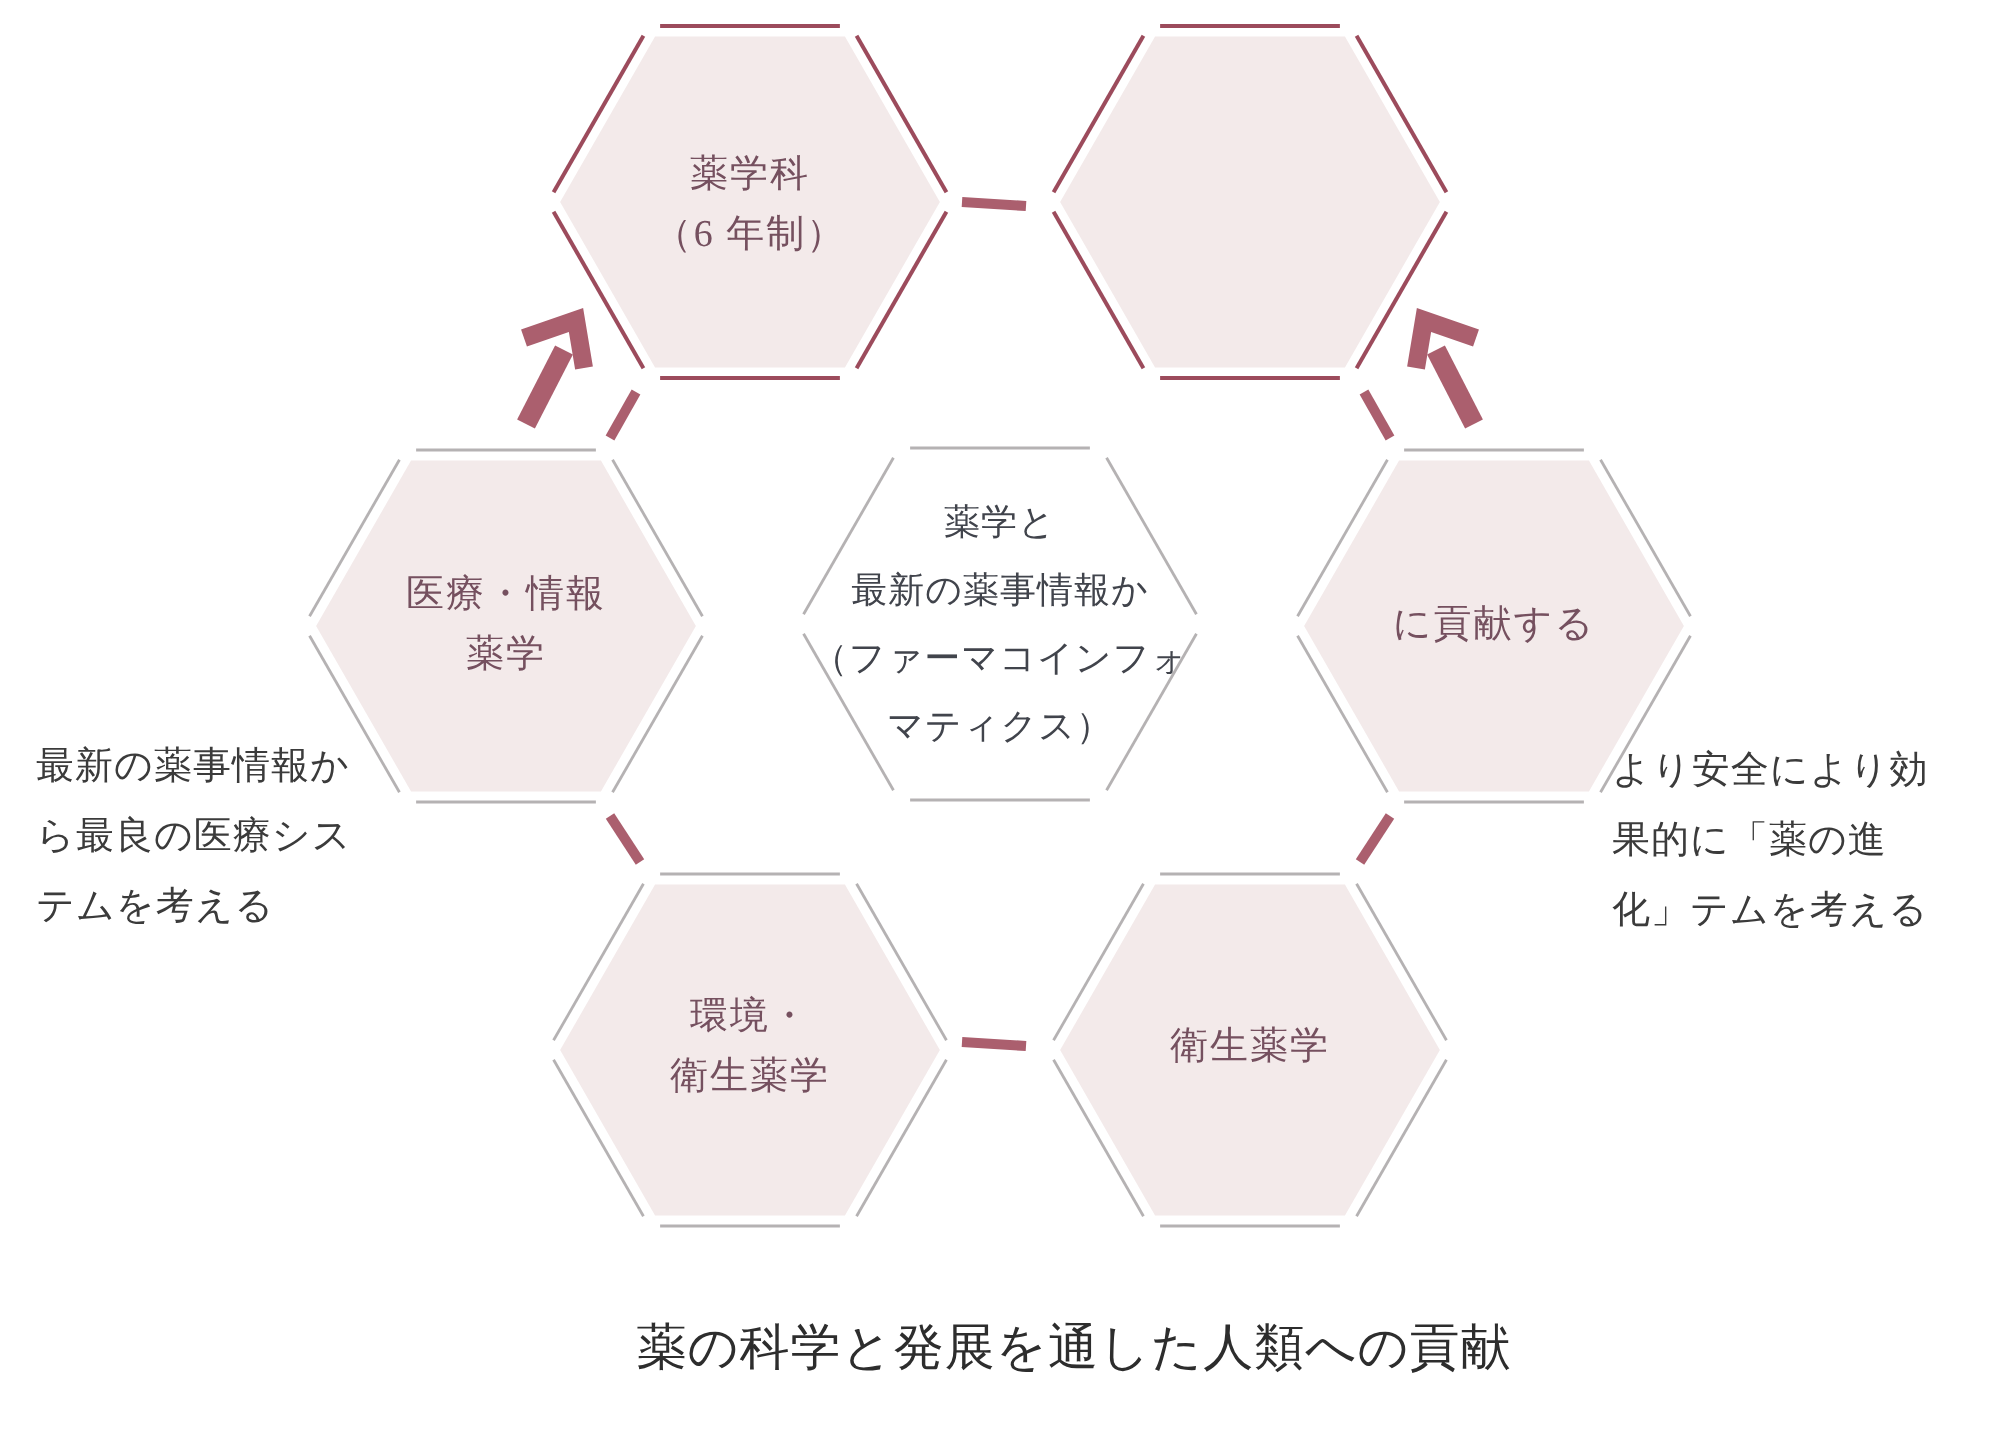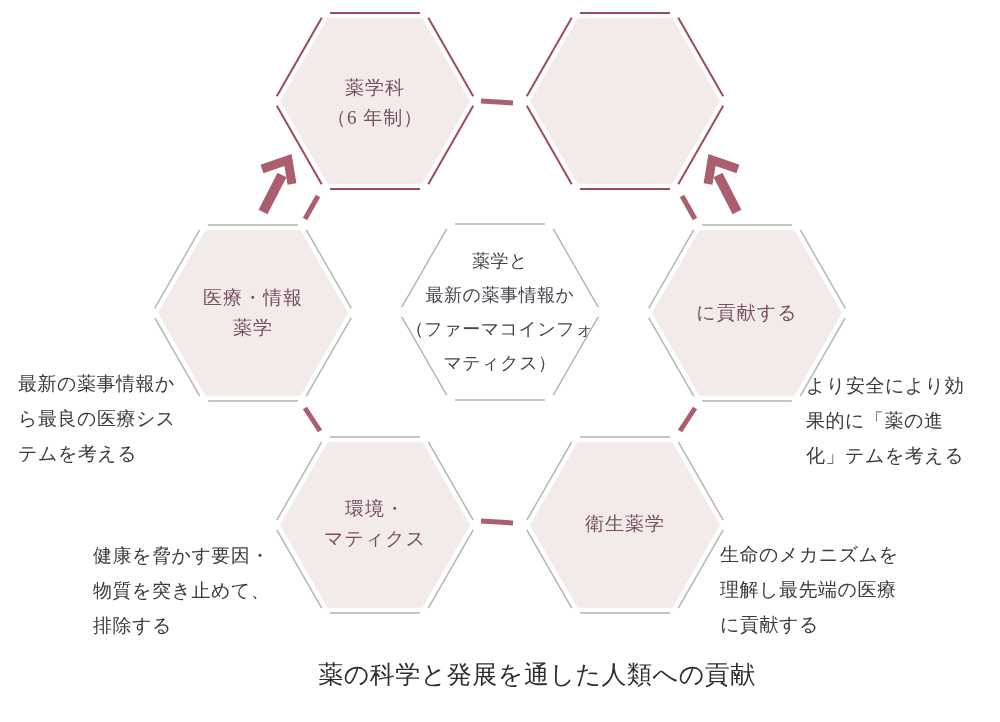--- a/index.html
+++ b/index.html
@@ -101,39 +101,33 @@
   <div class="hex-label" style="left:375px;top:103px">薬学科
 （6 年制）</div>
 
 
   <div class="hex-label" style="left:253px;top:313px">医療・情報
 薬学</div>
 
   <div class="hex-label" style="left:747px;top:313px">に貢献する</div>
 
   <div class="hex-label" style="left:375px;top:524px">環境・
-マティクス</div>
+衛生薬学</div>
 
   <div class="hex-label" style="left:625px;top:524px">衛生薬学</div>
 
   <div class="hex-label center" style="left:500px;top:312px">薬学と
 最新の薬事情報か
 （ファーマコインフォ
 マティクス）</div>
 
   <div class="note" style="left:18px;top:366px">最新の薬事情報か
 ら最良の医療シス
 テムを考える</div>
 
   <div class="note" style="left:806px;top:368px">より安全により効
 果的に「薬の進
 化」テムを考える</div>
 
-  <div class="note" style="left:93px;top:538px">健康を脅かす要因・
-物質を突き止めて、
-排除する</div>
 
-  <div class="note" style="left:720px;top:537px">生命のメカニズムを
-理解し最先端の医療
-に貢献する</div>
 
   <div class="diagram-title">薬の科学と発展を通した人類への貢献</div>
 </div>
 
 </body></html>

